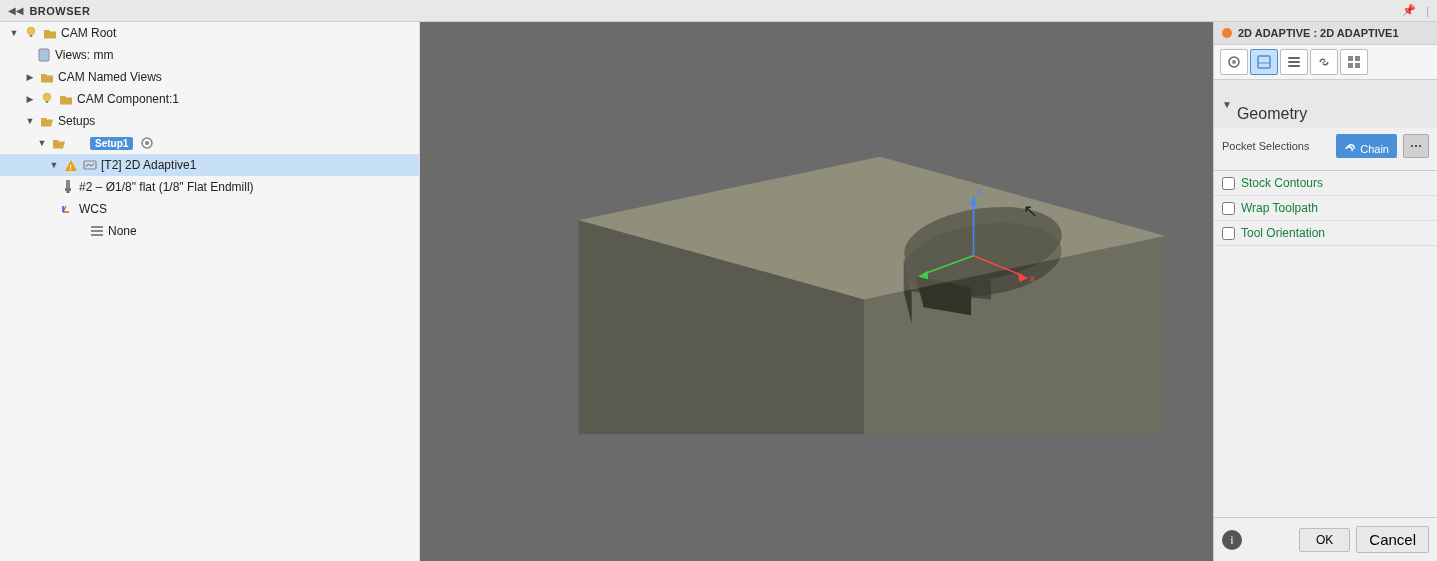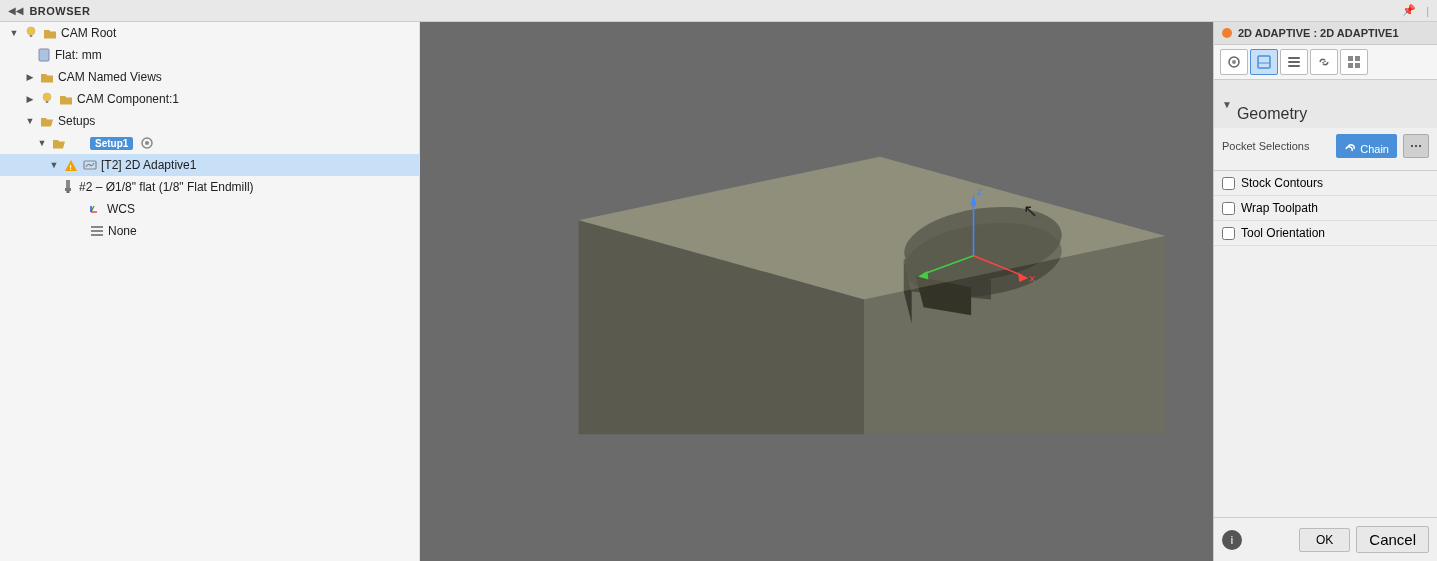--- a/index.html
+++ b/index.html
@@ -241,21 +241,21 @@
       gap: 6px;
       padding: 5px 8px;
       border-bottom: 1px solid #ddd;
     }
     .check-row input[type=checkbox] {
       width: 13px;
       height: 13px;
     }
     .check-label {
       font-size: 12px;
-      color: #000000;
+      color: #15803d;
     }
 
     
     .panel-footer {
       margin-top: auto;
       display: flex;
       justify-content: flex-end;
       gap: 6px;
       padding: 8px;
       border-top: 1px solid #ccc;
@@ -336,21 +336,21 @@
       </span>
       <span class="tree-label">CAM Root</span>
     </div>
 
     <div class="tree-item indent-2" style="padding-left:36px">
       <span class="tree-icon">
         <svg width="12" height="14" viewBox="0 0 12 14">
             <rect x="1" y="1" width="10" height="12" rx="1" fill="#aac4e0" stroke="#88a"></rect>
           </svg>
       </span>
-      <span class="tree-label">Flat: mm</span>
+      <span class="tree-label">Views: mm</span>
     </div>
 
     <div class="tree-item indent-2" style="padding-left:24px">
       <span class="tree-arrow">▶</span>
       <span class="tree-icon">
         <svg width="14" height="12" viewBox="0 0 14 12">
             <path d="M1 3h5l1.5 1.5H13v7H1z" fill="#d4a843"></path>
           </svg>
       </span>
       <span class="tree-label">CAM Named Views</span>
@@ -419,21 +419,21 @@
       <span class="tree-icon">
         <svg width="12" height="14" viewBox="0 0 12 14">
             <rect x="4" y="0" width="4" height="8" fill="#888"></rect>
             <rect x="3" y="8" width="6" height="3" fill="#777"></rect>
             <rect x="4.5" y="11" width="3" height="2" fill="#666"></rect>
           </svg>
       </span>
       <span class="tree-label">#2 – Ø1/8" flat (1/8" Flat Endmill)</span>
     </div>
 
-    <div class="tree-item indent-5" style="padding-left:88px">
+    <div class="tree-item indent-5" style="padding-left:60px">
       <span class="tree-icon">
         <svg width="14" height="14" viewBox="0 0 14 14">
           <line x1="2" y1="10" x2="8" y2="10" stroke="#e44" stroke-width="1.5"></line>
           <line x1="2" y1="10" x2="5" y2="4" stroke="#4a4" stroke-width="1.5"></line>
           <line x1="2" y1="10" x2="2" y2="4" stroke="#44e" stroke-width="1.5"></line>
         </svg>
       </span>
       <span class="tree-label">WCS</span>
     </div>
 

